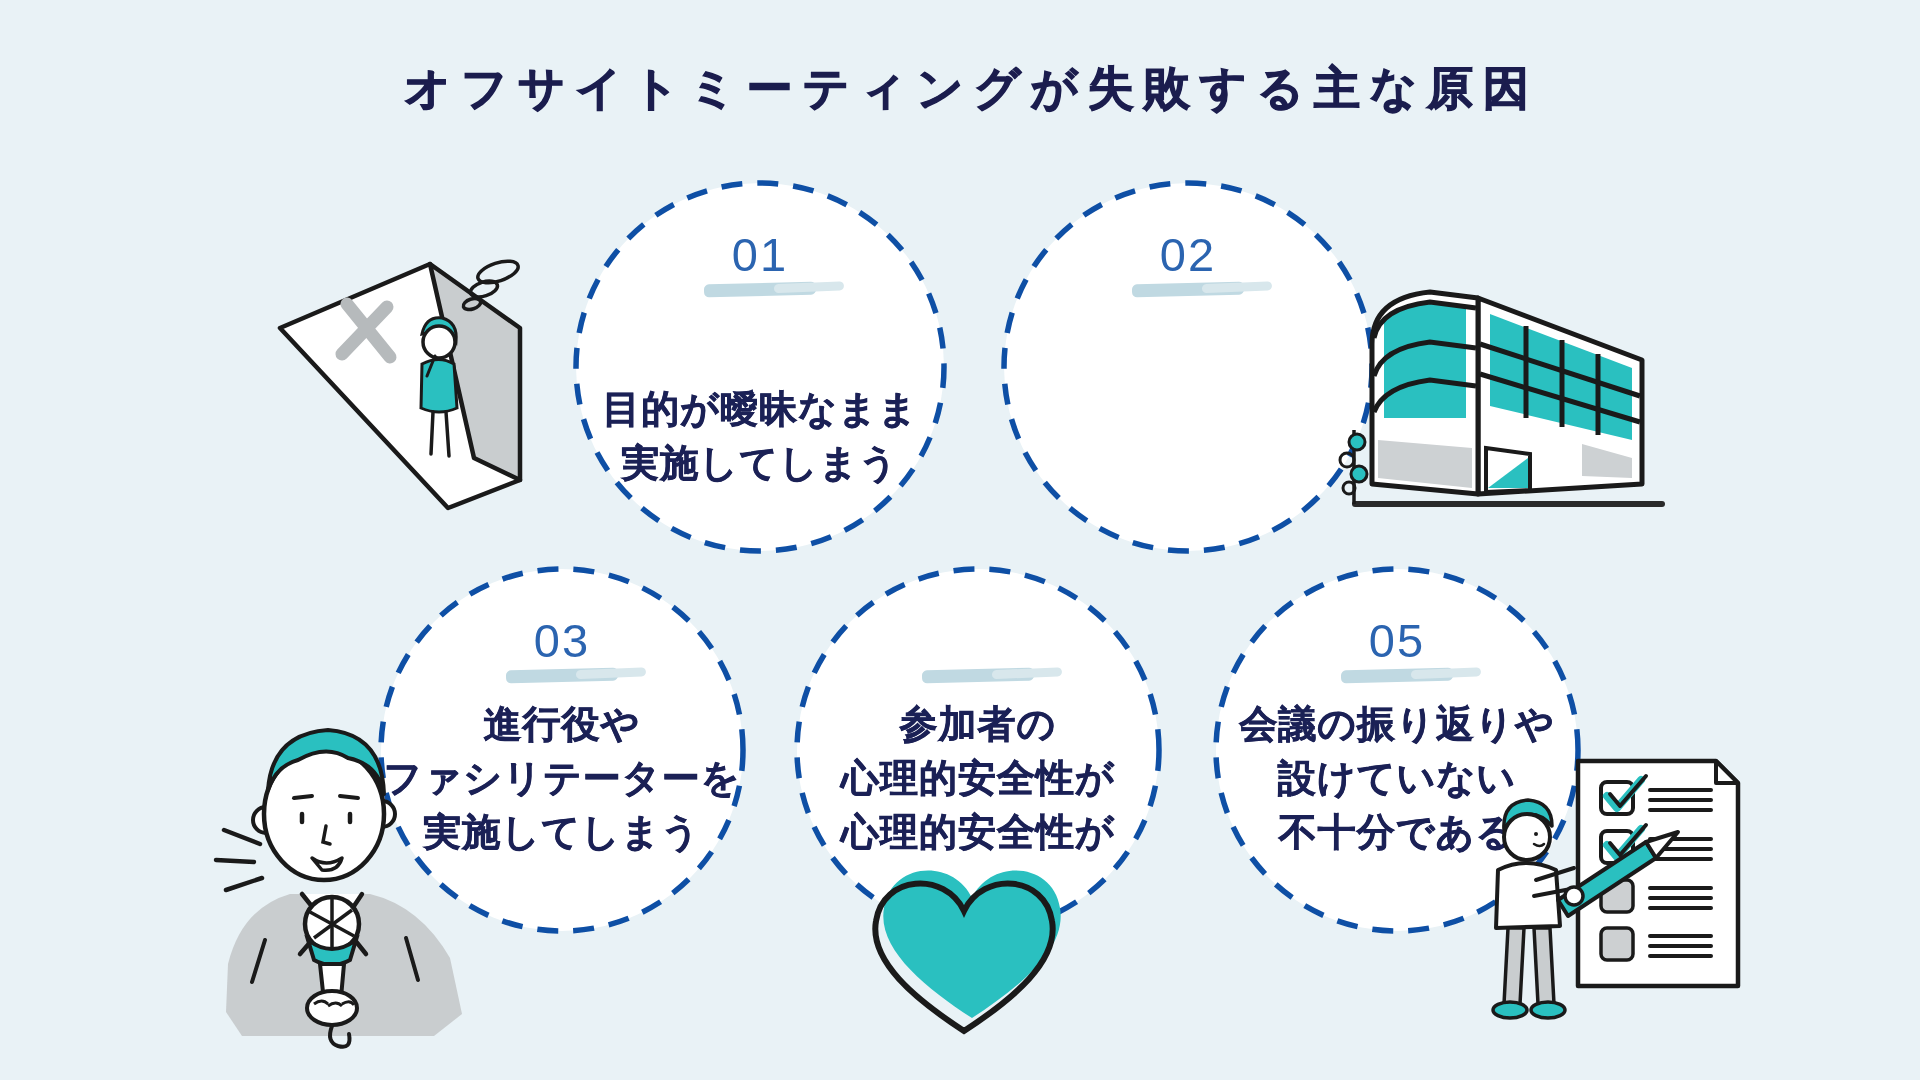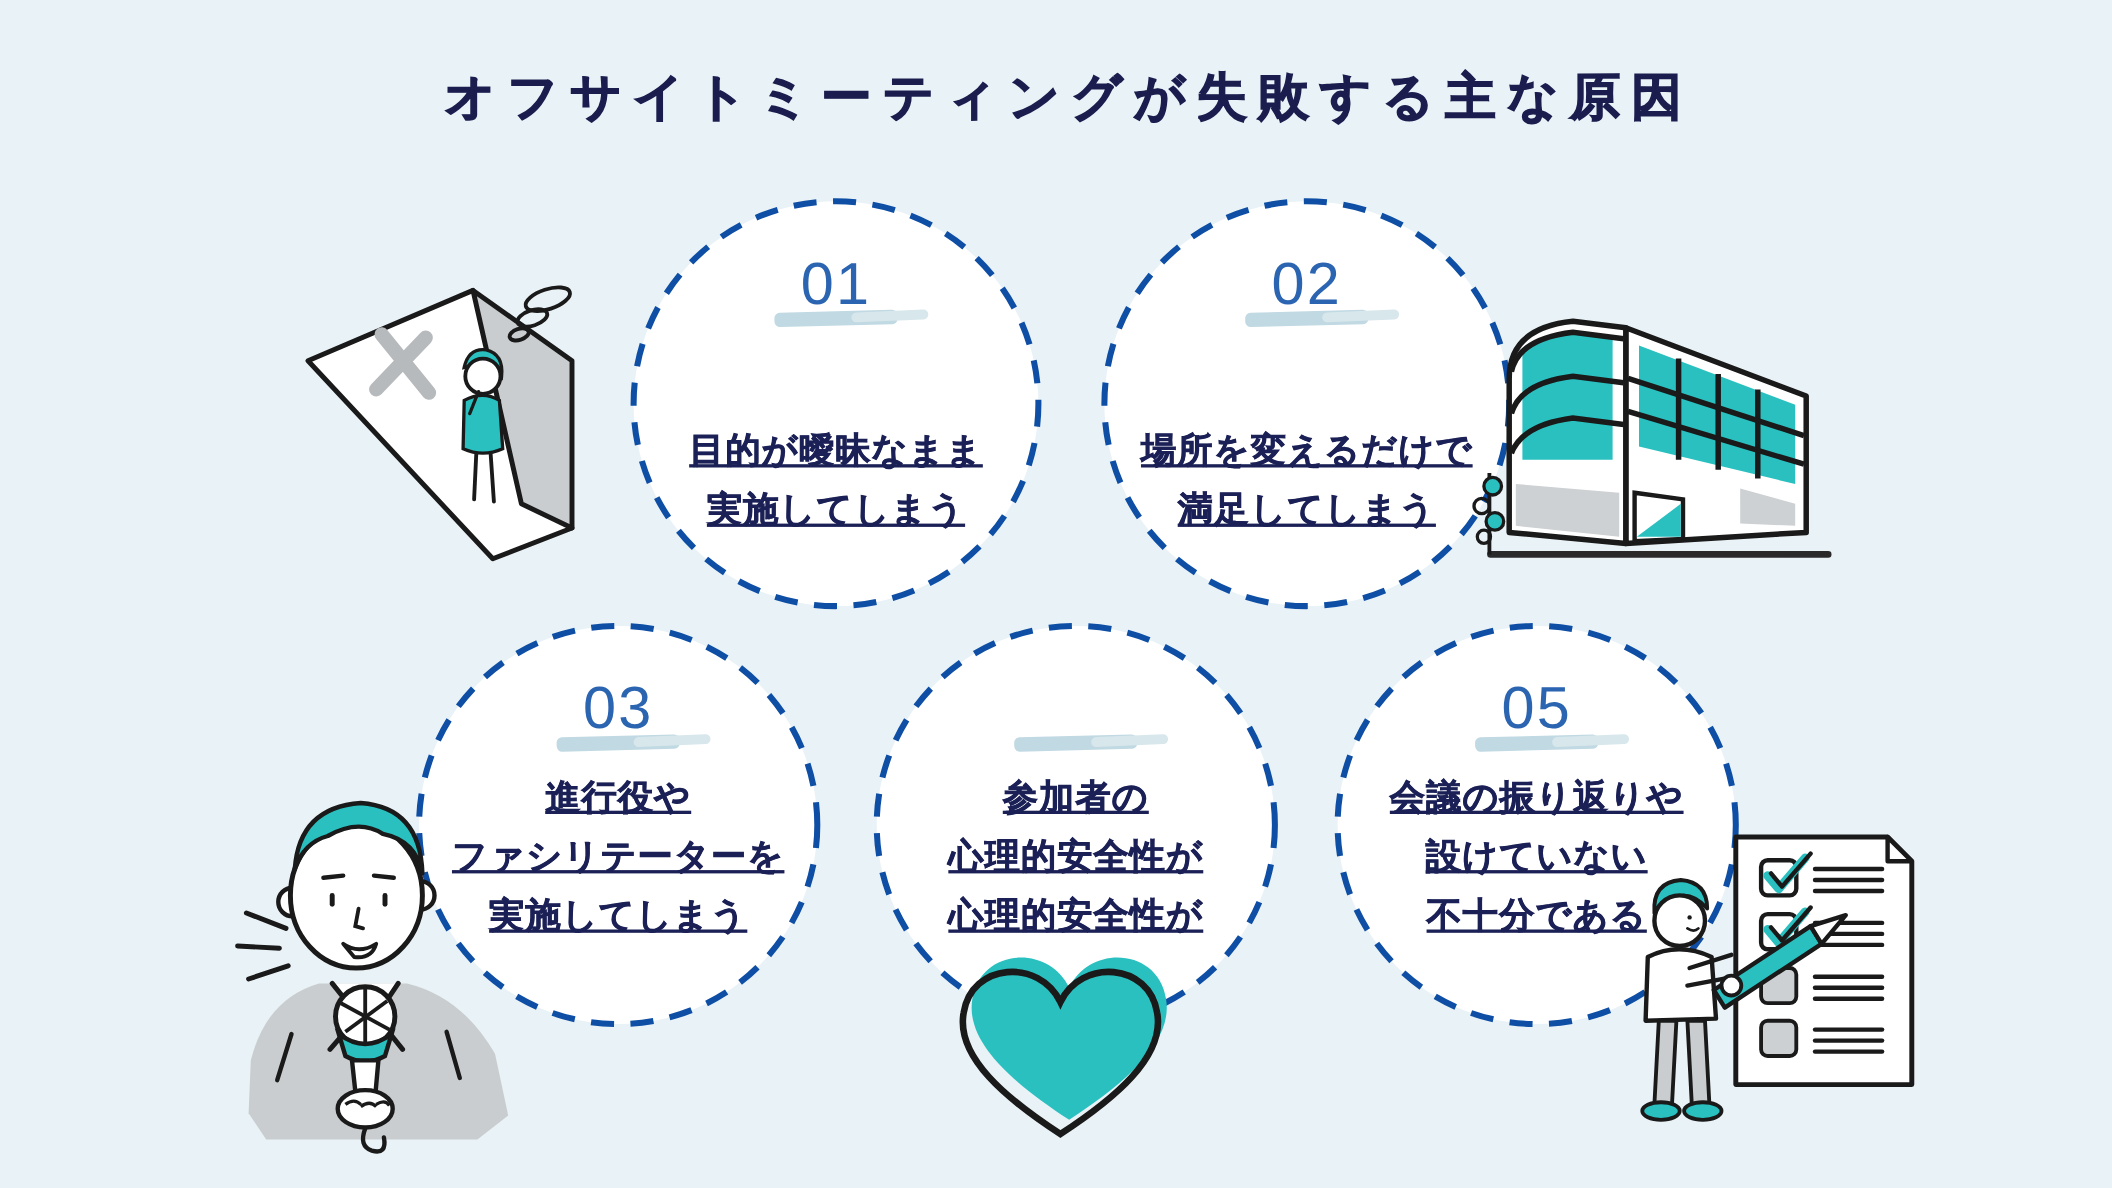--- a/index.html
+++ b/index.html
@@ -13,38 +13,37 @@
     position:absolute;top:58px;left:0;width:100%;
     text-align:center;
     font-size:46px;font-weight:700;letter-spacing:10px;
     color:#1b1d4e;
     -webkit-text-stroke:1.2px #1b1d4e;
   }
   .cause-circle{position:absolute;z-index:2;}
   .cause-circle svg.ring{position:absolute;left:0;top:0;width:100%;height:100%;}
   .cause-number{
     position:absolute;top:50px;left:0;width:100%;
-    text-align:center;font-size:54px;font-weight:500;color:#2b64b0;
+    text-align:center;font-size:47px;font-weight:500;color:#2b64b0;
     letter-spacing:2px;z-index:2;
   }
   .number-underline{
     position:absolute;top:106px;left:50%;transform:translateX(-50%) rotate(-1.5deg);
     width:112px;height:13px;background:#c0d9e2;border-radius:5px;z-index:1;
   }
   .number-underline::after{
     content:"";position:absolute;left:70px;top:1px;width:70px;height:9px;
     background:#d8e7ec;border-radius:5px;transform:rotate(-1deg);
   }
   .cause-text{
     position:absolute;left:0;width:100%;text-align:center;
-    font-size:32px;font-weight:700;line-height:54px;
+    font-size:38px;font-weight:700;line-height:54px;
     color:#1b2156;letter-spacing:1px;
     -webkit-text-stroke:0.6px #1b2156;
     z-index:2;
-    text-decoration:underline;
   }
   .row1 .cause-text{top:205px;}
   .row2 .cause-text{top:134px;}
   .illus{position:absolute;z-index:3;}
   .illus.behind{z-index:1;}
 </style>
 </head>
 <body>
 
 <div id="canvas">
@@ -62,24 +61,20 @@
       <div>実施してしまう</div>
     </div>
   </div>
 
   <div class="cause-circle row1" style="left:998px;top:177px;width:380px;height:380px;">
     <svg class="ring" viewBox="0 0 380 380">
       <circle cx="190" cy="190" r="184" fill="#ffffff" stroke="#0e4fa5" stroke-width="5.5" stroke-dasharray="21 15"></circle>
     </svg>
     <div class="number-underline"></div>
     <div class="cause-number">02</div>
-    <div class="cause-text">
-      <div>場所を変えるだけで</div>
-      <div>満足してしまう</div>
-    </div>
   </div>
 
   <div class="cause-circle row2" style="left:375px;top:563px;width:374px;height:374px;">
     <svg class="ring" viewBox="0 0 374 374">
       <circle cx="187" cy="187" r="181" fill="#ffffff" stroke="#0e4fa5" stroke-width="5.5" stroke-dasharray="21 15"></circle>
     </svg>
     <div class="number-underline"></div>
     <div class="cause-number">03</div>
     <div class="cause-text">
       <div>進行役や</div>

